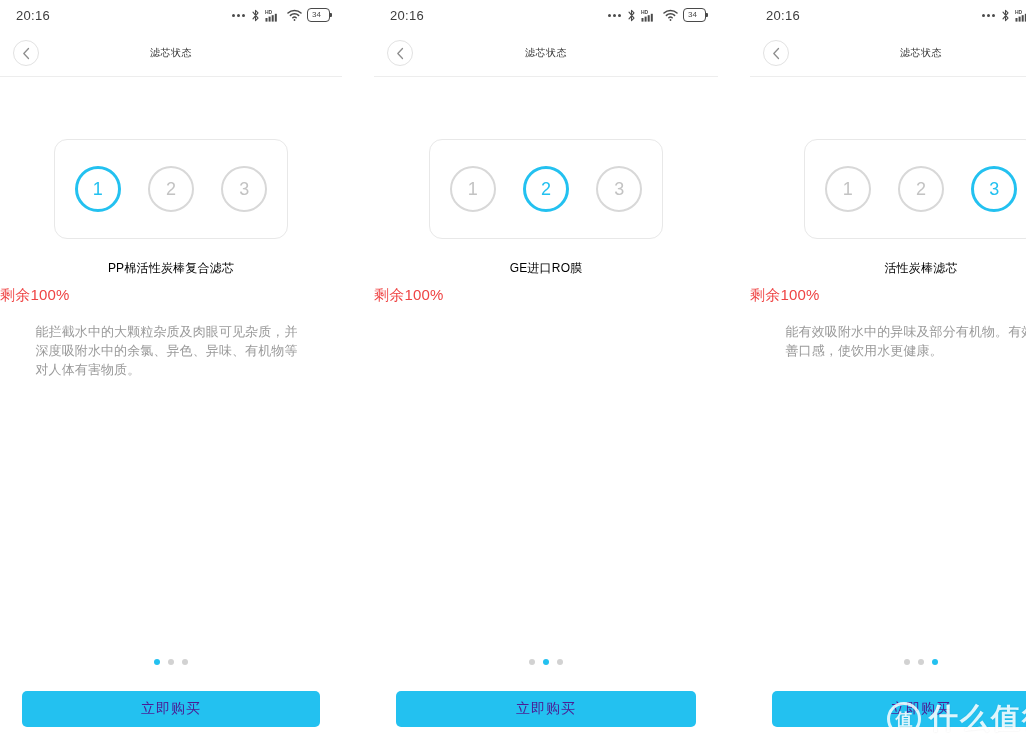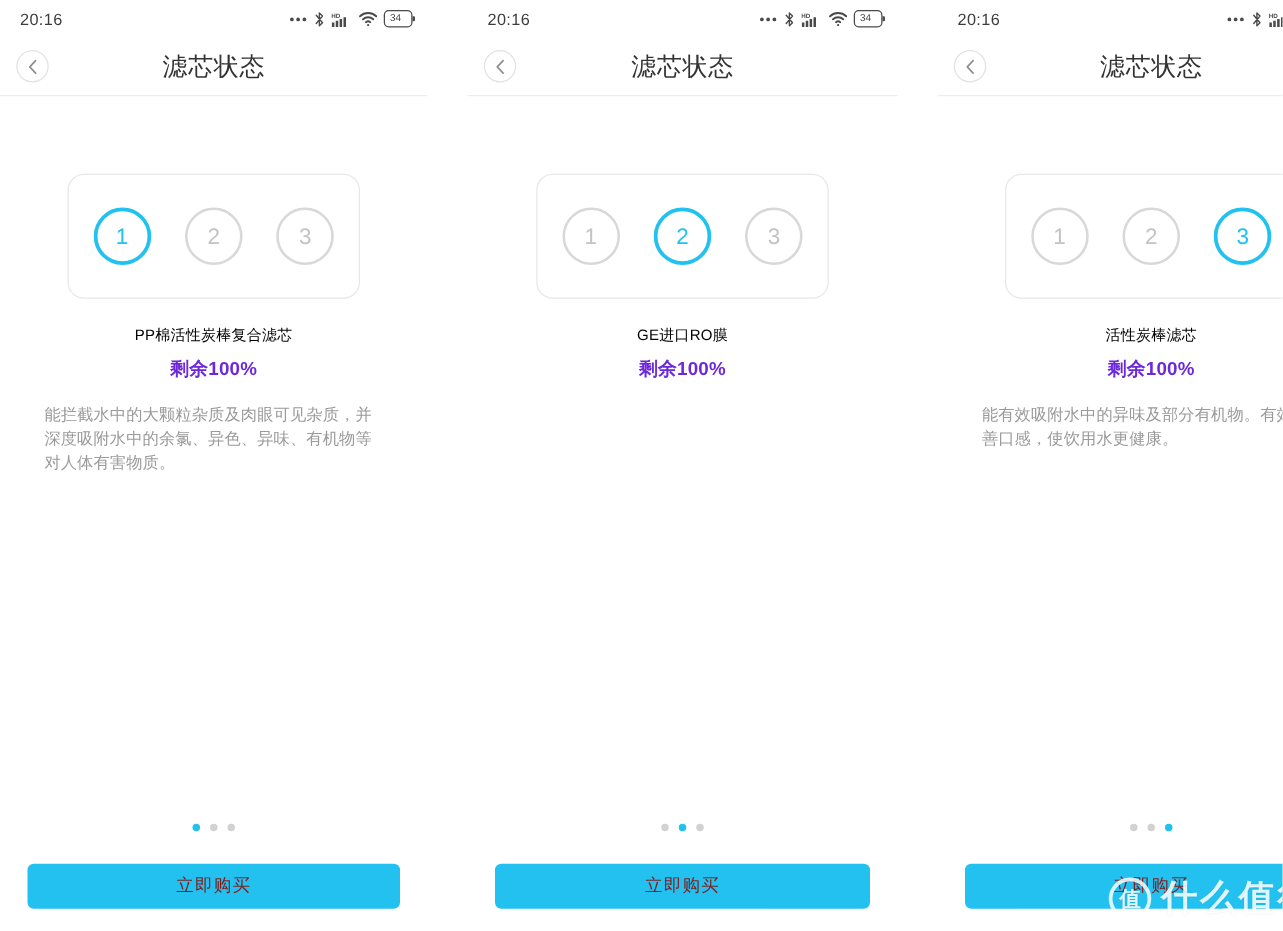--- a/index.html
+++ b/index.html
@@ -105,21 +105,21 @@
     display: flex;
     align-items: center;
     justify-content: center;
     box-sizing: border-box;
     background: #fff;
   }
   .backbtn svg { display:block; }
   .nav-title {
     width: 100%;
     text-align: center;
-    font-size: 20px;
+    font-size: 10px;
     color: #333333;
     font-weight: 500;
     letter-spacing: 0.5px;
   }
 
   
   .card {
     margin: 62px auto 0 auto;
     width: 234px;
     height: 100px;
@@ -153,24 +153,24 @@
   .filter-name {
     margin-top: 21px;
     text-align: center;
     font-size: 12px;
     color: #000000;
     font-weight: normal;
     letter-spacing: 0.2px;
   }
   .remaining {
     margin-top: 9px;
-    text-align: center;
+    text-align: left;
     font-size: 15px;
-    color: #6d28d9;
-    font-weight: bold;
+    color: #ef4444;
+    font-weight: normal;
     letter-spacing: 0.2px;
   }
   .desc {
     margin: 17px auto 0 auto;
     width: 271px;
     font-size: 13px;
     line-height: 19px;
     color: #9a9a9a;
     text-align: left;
     letter-spacing: 0.1px;
@@ -197,21 +197,21 @@
   
   .buybtn {
     position: absolute;
     bottom: 18px;
     left: 22px;
     right: 22px;
     height: 36px;
     background: #23c1f0;
     border-radius: 5px;
     border: none;
-    color: #7f1d1d;
+    color: #4c1d95;
     font-size: 14px;
     font-family: "Liberation Sans", sans-serif;
     letter-spacing: 1px;
     display: flex;
     align-items: center;
     justify-content: center;
     cursor: pointer;
     padding: 0;
   }
 

